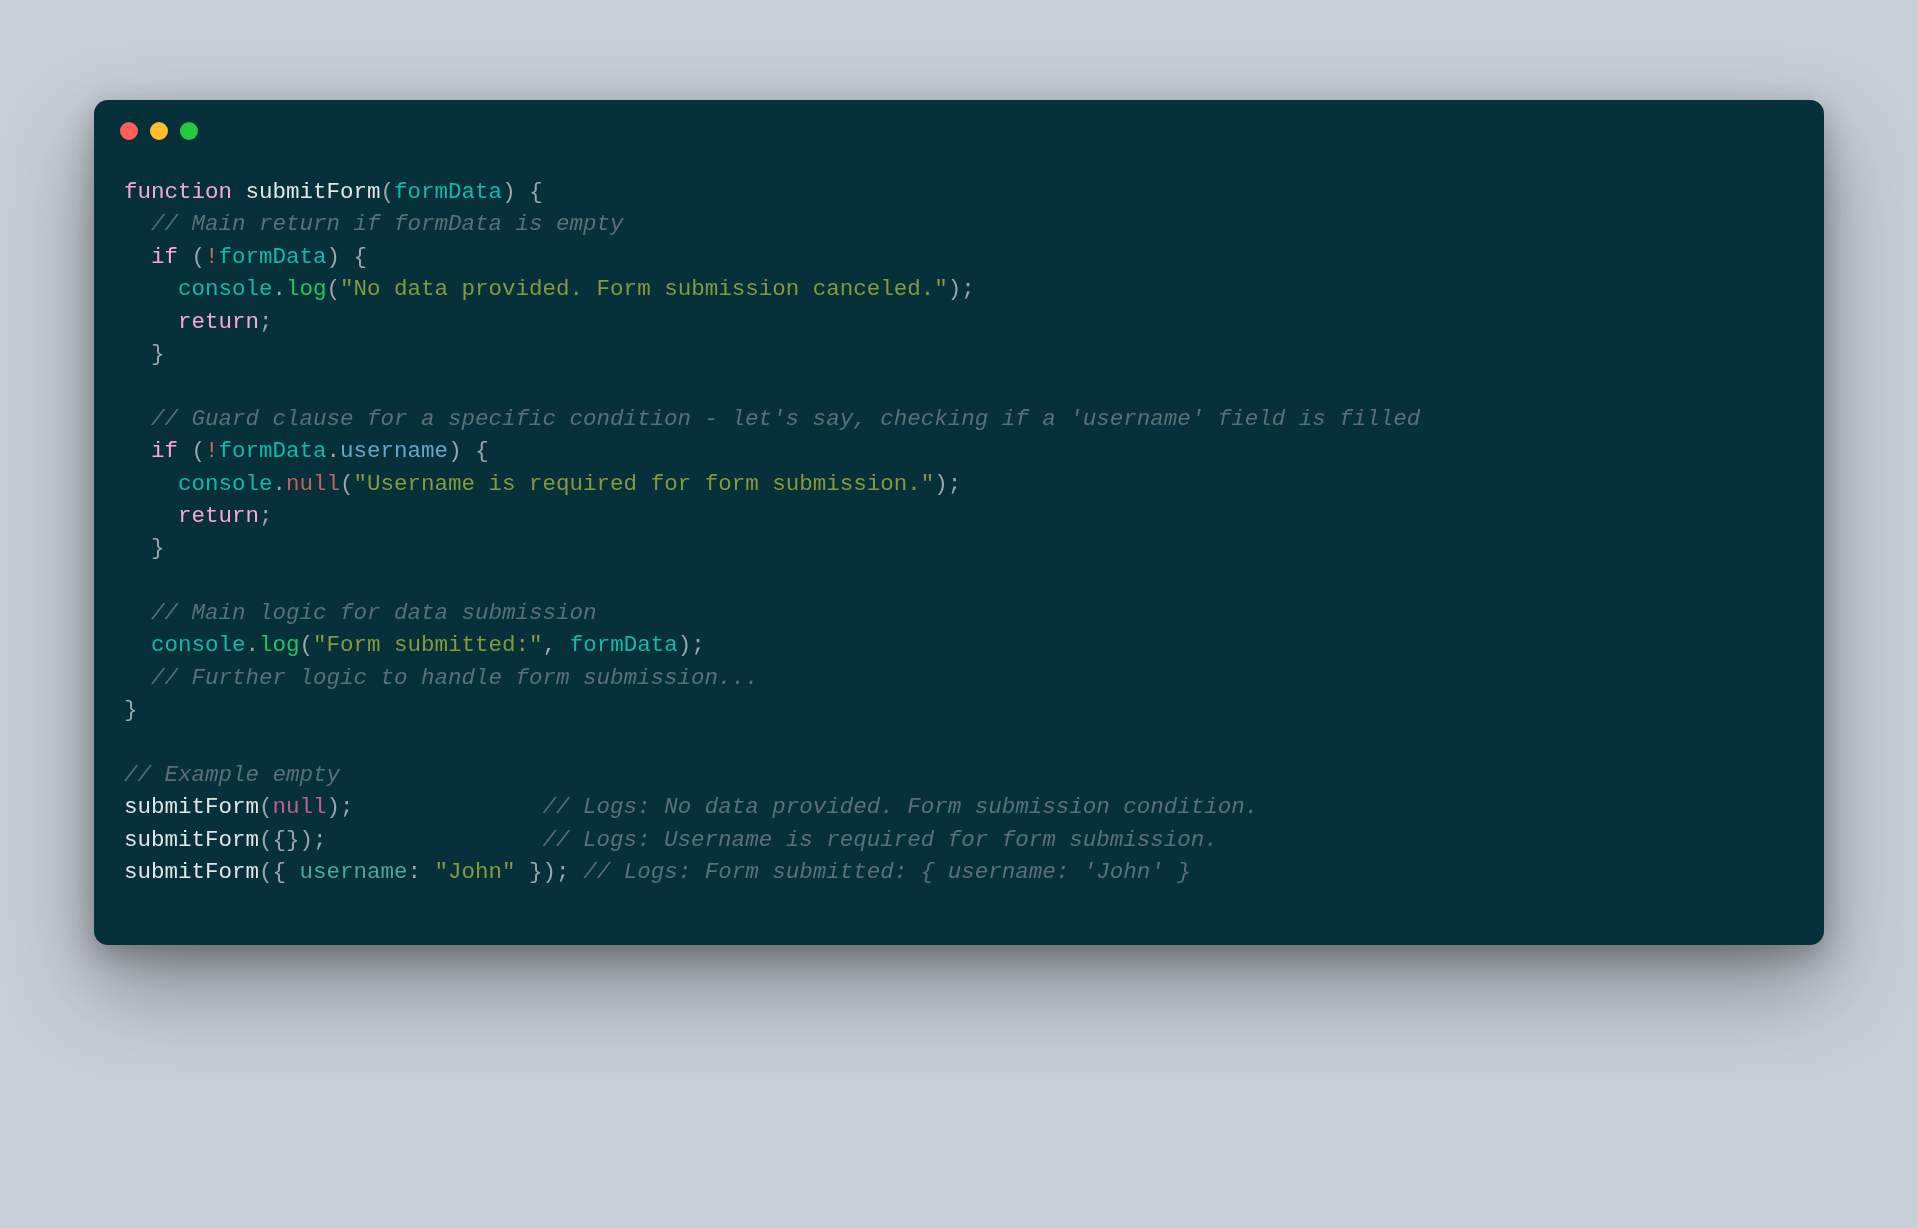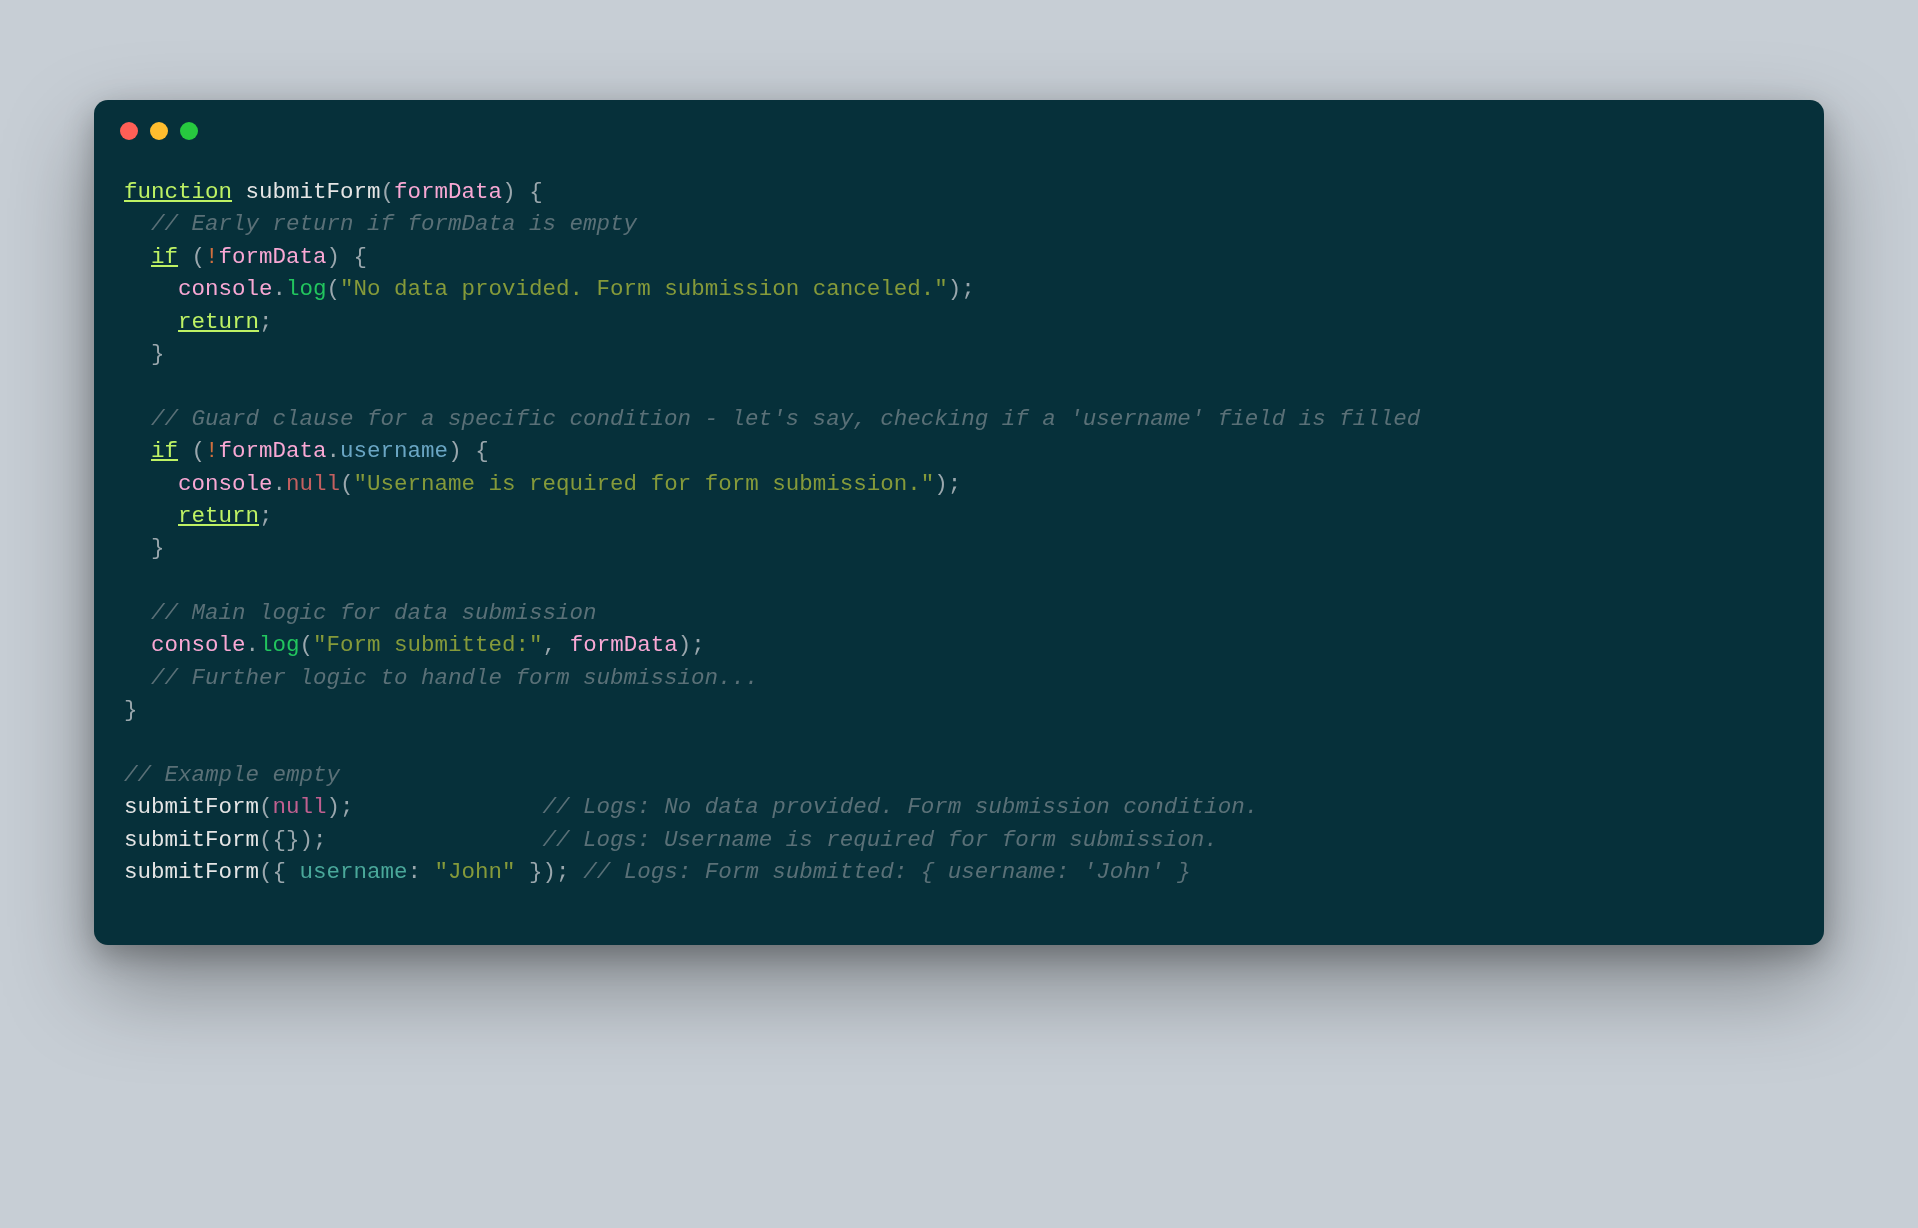--- a/index.html
+++ b/index.html
@@ -34,44 +34,44 @@
   .dot.red { background: #ff5f56; }
   .dot.yellow { background: #ffbd2e; }
   .dot.green { background: #27c93f; }
   .code {
     padding: 36px 30px 56px 30px;
     font-size: 22.5px;
     line-height: 1.44;
     white-space: pre;
     color: #9aa7ad;
   }
-  .kw   { color: #bef264; text-decoration: underline; }           
+  .kw   { color: #f9a8d4; }           
   .fn   { color: #e5e5e5; }           
-  .id   { color: #f9a8d4; }           
+  .id   { color: #14b8a6; }           
   .pun  { color: #9aa7ad; }           
   .op   { color: #d16f3e; }           
   .cmt  { color: #5a7077; font-style: italic; } 
   .str  { color: #859a3a; }           
   .ylw  { color: #22c55e; }           
   .err  { color: #c36060; }           
   .prop { color: #6aa6c4; }           
   .key  { color: #4aa89a; }           
   .nul  { color: #c06090; }           
 </style>
 </head>
 <body>
 
 <div class="window">
   <div class="titlebar">
     <div class="dot red"></div>
     <div class="dot yellow"></div>
     <div class="dot green"></div>
   </div>
   <div class="code"><span><span class="kw">function</span> <span class="fn">submitForm</span><span class="pun">(</span><span class="id">formData</span><span class="pun">) {</span></span>
-  <span class="cmt">// Early return if formData is empty</span>
+  <span class="cmt">// Main return if formData is empty</span>
   <span><span class="kw">if</span><span class="pun"> (</span><span class="op">!</span><span class="id">formData</span><span class="pun">) {</span></span>
     <span><span class="id">console</span><span class="pun">.</span><span class="ylw">log</span><span class="pun">(</span><span class="str">"No data provided. Form submission canceled."</span><span class="pun">);</span></span>
     <span><span class="kw">return</span><span class="pun">;</span></span>
   <span class="pun">}</span>
 
   <span class="cmt">// Guard clause for a specific condition - let's say, checking if a 'username' field is filled</span>
   <span><span class="kw">if</span><span class="pun"> (</span><span class="op">!</span><span class="id">formData</span><span class="pun">.</span><span class="prop">username</span><span class="pun">) {</span></span>
     <span><span class="id">console</span><span class="pun">.</span><span class="err">null</span><span class="pun">(</span><span class="str">"Username is required for form submission."</span><span class="pun">);</span></span>
     <span><span class="kw">return</span><span class="pun">;</span></span>
   <span class="pun">}</span>

